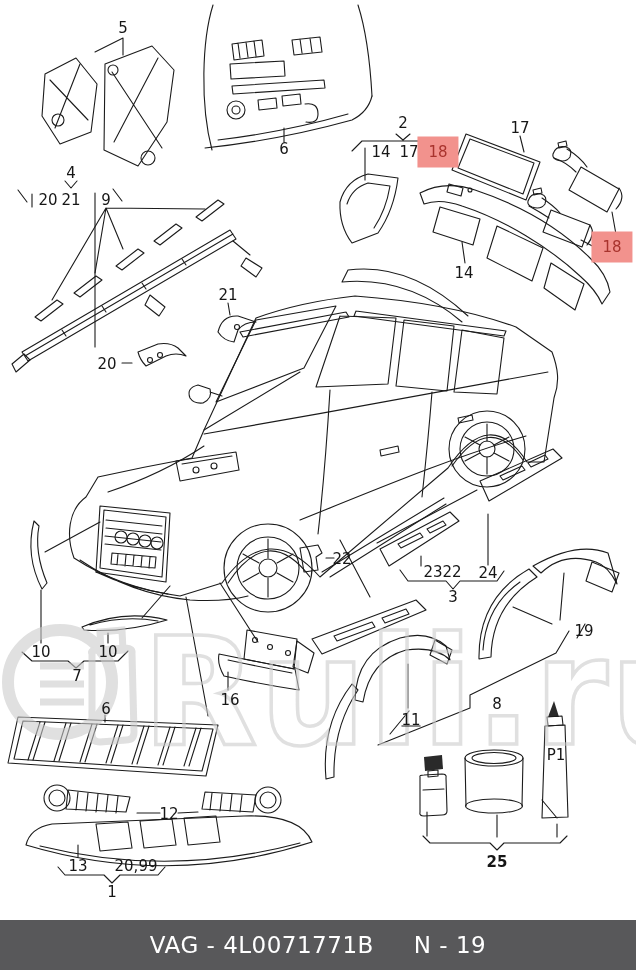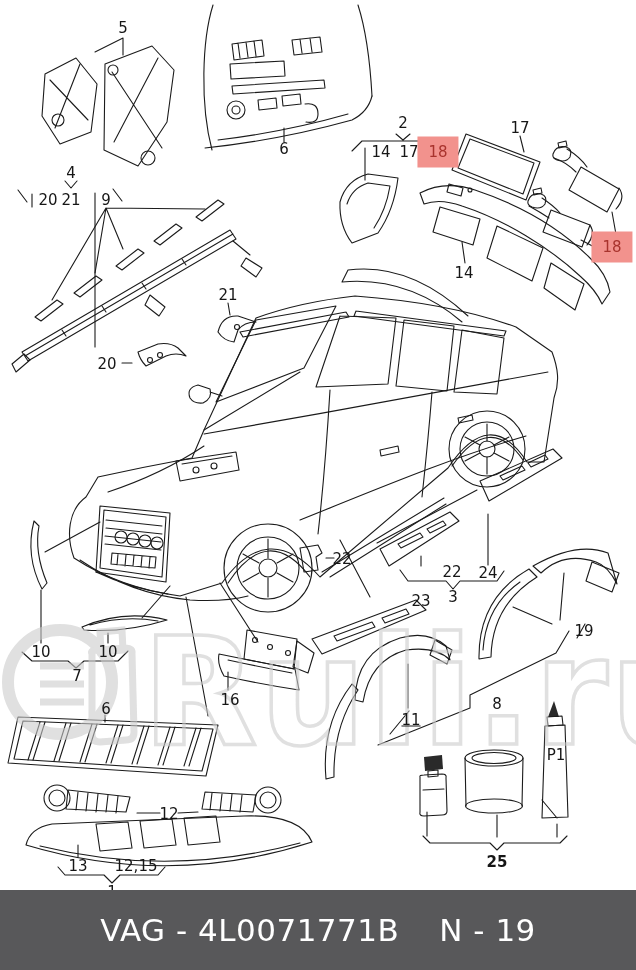--- a/index.html
+++ b/index.html
@@ -9,23 +9,23 @@
   html,body{margin:0;padding:0;background:#e8e8e8;}
   .page{position:relative;width:636px;height:970px;background:#ffffff;overflow:hidden;
         font-family:"DejaVu Sans",sans-serif;}
   svg.art{position:absolute;top:0;left:0;z-index:1;}
   svg.art *{vector-effect:non-scaling-stroke;}
   .wm{position:absolute;top:592px;left:0;z-index:2;pointer-events:none;opacity:.8;}
   #callouts{position:absolute;top:0;left:0;width:636px;height:908px;z-index:3;}
   .callout{position:absolute;transform:translate(-50%,-50%);font-size:15px;color:#161616;
            white-space:nowrap;line-height:1;}
   .callout.hl{background:var(--highlight_bg);color:var(--highlight_text);padding:8px 11px;}
-  .footer{position:absolute;left:0;right:0;bottom:0;height:80px;background:var(--footer_bg);
+  .footer{position:absolute;left:0;right:0;bottom:0;height:50px;background:var(--footer_bg);
           display:flex;align-items:center;justify-content:center;gap:40px;z-index:4;
-          color:var(--footer_text);font-size:31px;letter-spacing:.5px;}
+          color:var(--footer_text);font-size:23px;letter-spacing:.5px;}
 </style>
 </head>
 <body>
 
 <div class="page">
 
   <svg class="art" width="636" height="908" viewBox="0 0 636 908" fill="none" stroke="#1b1b1b" stroke-width="1.1" stroke-linecap="round" stroke-linejoin="round">
 
     <g>
       <path d="M45,74 L76,58 L97,84 L91,132 L60,144 L42,116 Z"></path>
@@ -267,35 +267,35 @@
       <span class="callout" style="left: 228px; top: 295px;">21</span>
       <span class="callout" style="left: 107px; top: 364px;">20</span>
       <span class="callout" style="left: 403px; top: 123px;">2</span>
       <span class="callout" style="left: 381px; top: 152px;">14</span>
       <span class="callout" style="left: 409px; top: 152px;">17</span>
       <span class="callout hl" style="left: 438px; top: 152px;">18</span>
       <span class="callout" style="left: 520px; top: 128px;">17</span>
       <span class="callout hl" style="left: 612px; top: 247px;">18</span>
       <span class="callout" style="left: 464px; top: 273px;">14</span>
       <span class="callout" style="left: 342px; top: 559px;">22</span>
-      <span class="callout" style="left: 421px; top: 572px; margin-top: 29px;">23</span>
+      <span class="callout" style="left: 433px; top: 572px;">23</span>
       <span class="callout" style="left: 452px; top: 572px;">22</span>
       <span class="callout" style="left: 488px; top: 573px;">24</span>
       <span class="callout" style="left: 453px; top: 597px;">3</span>
       <span class="callout" style="left: 562px; top: 631px; margin-left: 22px;">19</span>
       <span class="callout" style="left: 497px; top: 704px;">8</span>
       <span class="callout" style="left: 411px; top: 720px; text-decoration: underline;">11</span>
       <span class="callout" style="left: 41px; top: 652px;">10</span>
       <span class="callout" style="left: 108px; top: 652px;">10</span>
       <span class="callout" style="left: 77px; top: 676px;">7</span>
       <span class="callout" style="left: 106px; top: 709px;">6</span>
       <span class="callout" style="left: 230px; top: 700px; text-align: right;">16</span>
       <span class="callout" style="left: 169px; top: 814px;">12</span>
       <span class="callout" style="left: 78px; top: 866px;">13</span>
-      <span class="callout" style="left: 136px; top: 866px;">12,15</span>
+      <span class="callout" style="left: 136px; top: 866px;">20,99</span>
       <span class="callout" style="left: 112px; top: 892px;">1</span>
       <span class="callout" style="left: 497px; top: 862px; font-weight: bold;">25</span>
       <span class="callout" style="left: 556px; top: 755px;">P1</span>
     </div>
 
   <div class="footer">
     <span>VAG - 4L0071771B</span>
     <span>N - 19</span>
   </div>
 

